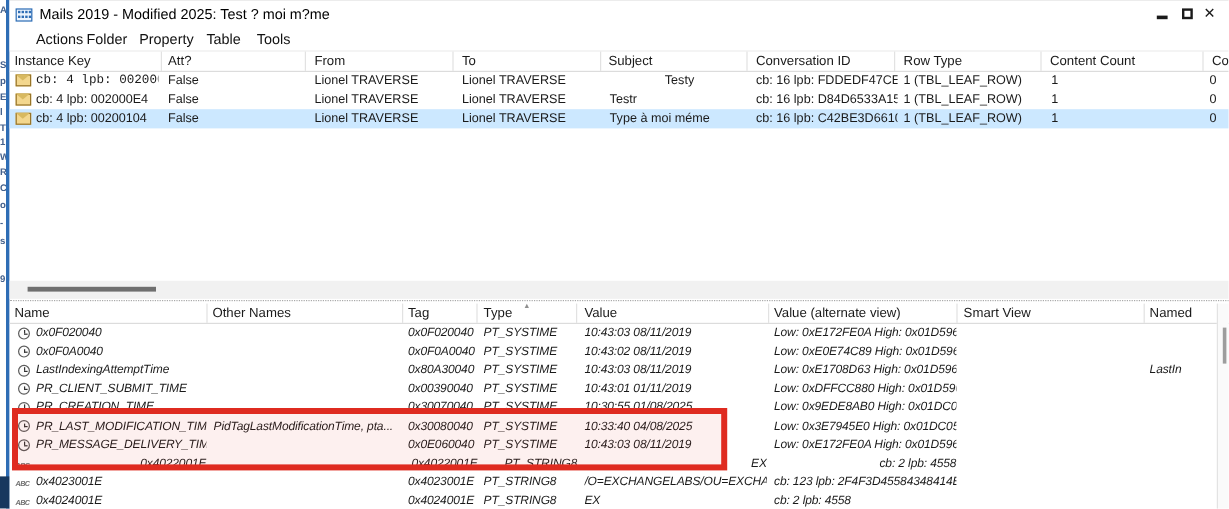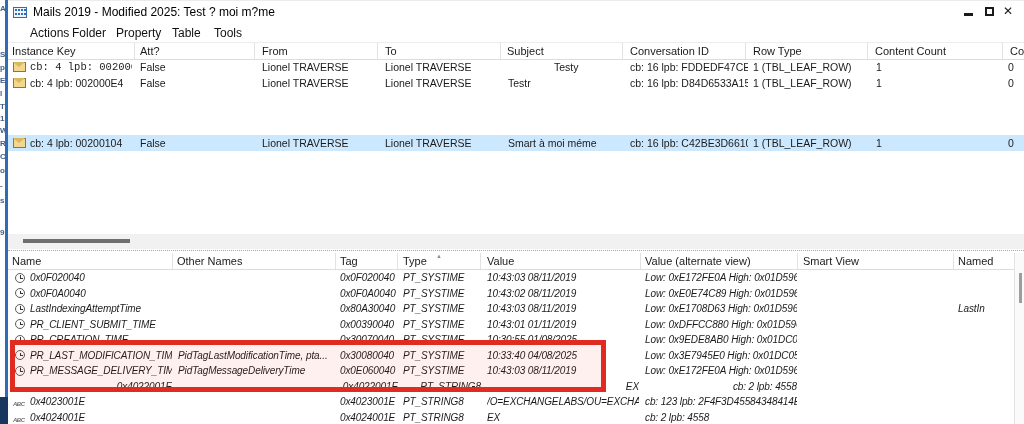--- a/index.html
+++ b/index.html
@@ -35,21 +35,21 @@
 
   
   .cell { position:absolute; top:0; overflow:hidden; white-space:nowrap; }
 
   
   .mh-line { position:absolute; left:0; top:58px; width:1016px; height:1px; background:#dcdcdc; }
   .mh-top  { position:absolute; left:0; top:41px; width:1016px; height:1px; background:#ededed; }
   .mhdr { position:absolute; top:44px; font-size:11px; color:#1a1a1a; white-space:nowrap; cursor:default; }
   .vdiv { position:absolute; width:1px; background:#e2e2e2; }
   .mrow { position:absolute; left:0; width:1016px; height:16px; font-size:10.5px; line-height:16px; }
-  .mrow.sel { background:#cce8ff;margin-top:44px; }
+  .mrow.sel { background:#cce8ff; }
   .mrow .cell { height:16px; line-height:16px; font-size:10.5px; }
   .envelope { position:absolute; top:3px; width:13px; height:10px; background:#f3d78e; border:1px solid #977428; }
   .envelope:before { content:""; position:absolute; left:-1px; top:-1px; width:0; height:0;
     border-left:6px solid transparent; border-right:6px solid transparent; border-top:5px solid #d8b960; }
 
   
   #hscroll { position:absolute; left:0; top:233px; width:1016px; height:15px; background:#f1f1f1; }
   #hthumb { position:absolute; left:15px; top:5px; width:107px; height:4px; background:#6f6f6f; }
   #splitter { position:absolute; left:0; top:249px; width:1016px; height:2px; border-top:1px dotted #a9a9a9; }
 
@@ -163,21 +163,21 @@
           <div class="cell" style="left: 745px; width: 118px;">1 (TBL_LEAF_ROW)</div>
           <div class="cell" style="left: 868px; width: 40px;">1</div>
           <div class="cell" style="left: 1000px; width: 14px;">0</div>
         </div>
         <div class="mrow sel" style="top: 90px; background: rgb(204, 232, 255);">
           <div class="envelope" style="left: 5px;"></div>
           <div class="cell" style="left: 22px; width: 102px;">cb: 4 lpb: 00200104</div>
           <div class="cell" style="left: 132px; width: 115px;">False</div>
           <div class="cell" style="left: 254px; width: 118px;">Lionel TRAVERSE</div>
           <div class="cell" style="left: 377px; width: 118px;">Lionel TRAVERSE</div>
-          <div class="cell" style="left: 500px; width: 118px;">Smart à moi méme</div>
+          <div class="cell" style="left: 500px; width: 118px;">Type à moi méme</div>
           <div class="cell" style="left: 622px; width: 118px;">cb: 16 lpb: C42BE3D6610...</div>
           <div class="cell" style="left: 745px; width: 118px;">1 (TBL_LEAF_ROW)</div>
           <div class="cell" style="left: 868px; width: 40px;">1</div>
           <div class="cell" style="left: 1000px; width: 14px;">0</div>
         </div>
       </div>
 
     <div id="hscroll">
       <div id="hthumb"></div>
     </div>
@@ -261,21 +261,20 @@
           <div class="cell" style="left: 332px; width: 58px;">0x30080040</div>
           <div class="cell" style="left: 395px; width: 78px;">PT_SYSTIME</div>
           <div class="cell" style="left: 479px; width: 152px;">10:33:40 04/08/2025</div>
           <div class="cell" style="left: 637px; width: 152px;">Low: 0x3E7945E0 High: 0x01DC052B</div>
           <div class="cell" style="left: 795px; width: 150px;"></div>
           <div class="cell" style="left: 950px; width: 54px;"></div>
         </div>
         <div class="prow" style="top: 362px;">
           <div class="clock" style="left: 7px;"></div>
           <div class="cell" style="left: 22px; width: 142px;">PR_MESSAGE_DELIVERY_TIME</div>
-          <div class="cell" style="left: 170px; width: 156px;">PidTagMessageDeliveryTime</div>
           <div class="cell" style="left: 332px; width: 58px;">0x0E060040</div>
           <div class="cell" style="left: 395px; width: 78px;">PT_SYSTIME</div>
           <div class="cell" style="left: 479px; width: 152px;">10:43:03 08/11/2019</div>
           <div class="cell" style="left: 637px; width: 152px;">Low: 0xE172FE0A High: 0x01D59685</div>
           <div class="cell" style="left: 795px; width: 150px;"></div>
           <div class="cell" style="left: 950px; width: 54px;"></div>
         </div>
         <div class="prow" style="top: 377.5px; text-align: right;">
           <div class="abc" style="left: 5px;">ABC</div>
           <div class="cell" style="left: 22px; width: 142px;">0x4022001E</div>

